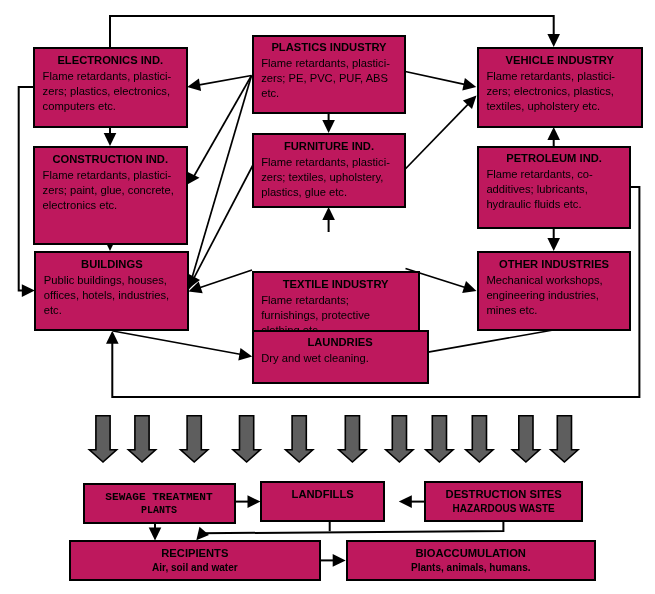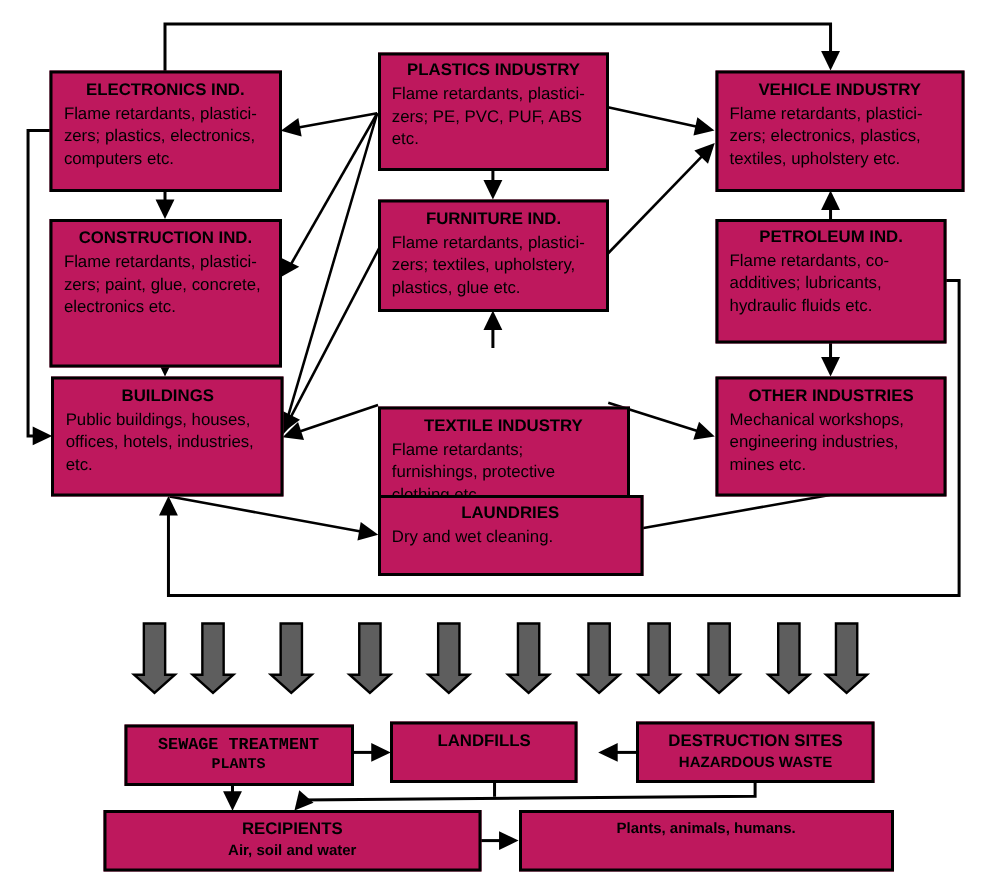--- a/index.html
+++ b/index.html
@@ -162,15 +162,16 @@
 </div>
 <div class="node term" style="left:424.1px;top:480.8px;width:159.2px;height:41.3px;">
   <div class="ttl">DESTRUCTION SITES</div>
   <div class="bd">HAZARDOUS WASTE</div>
 </div>
 <div class="node term" style="left:69.1px;top:539.9px;width:251.5px;height:41.4px;">
   <div class="ttl">RECIPIENTS</div>
   <div class="bd">Air, soil and water</div>
 </div>
 <div class="node term" style="left:345.6px;top:539.9px;width:250.3px;height:41.4px;">
+  <div class="ttl">BIOACCUMULATION</div>
   <div class="bd">Plants, animals, humans.</div>
 </div>
 </div>
 
 </body></html>

